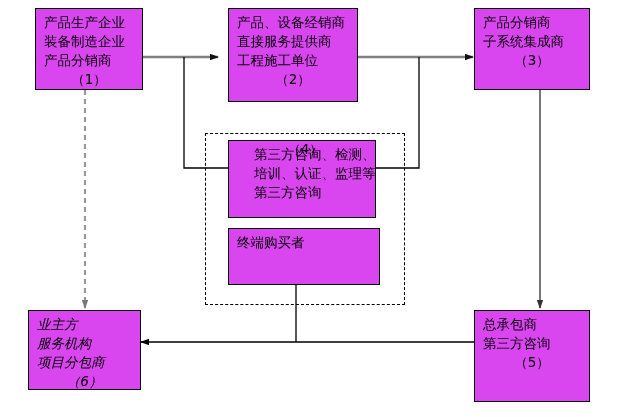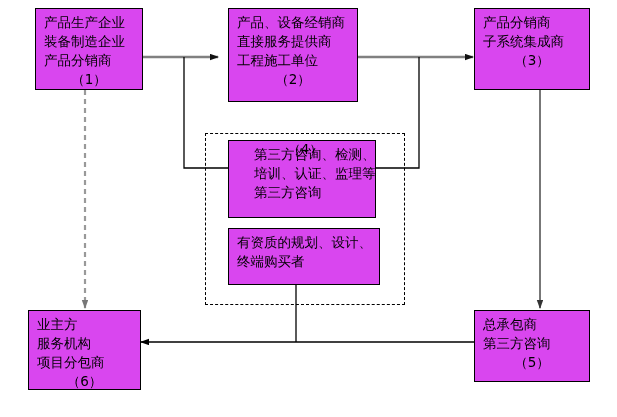--- a/index.html
+++ b/index.html
@@ -138,35 +138,34 @@
   <div class="node" style="left:228px; top:140px; width:148px; height:78px;padding-left:17px;">
     <div class="lines">
       <div class="line">第三方咨询、检测、</div>
       <div class="line">培训、认证、监理等</div>
       <div class="line">第三方咨询</div>
     </div>
   </div>
 
   <div class="node" style="left:228px; top:228px; width:152px; height:57px;">
     <div class="lines">
-      <div class="line">有资质的规划、设计、</div>
       <div class="line">终端购买者</div>
     </div>
   </div>
 
-  <div class="node" style="left:28px; top:310px; width:113px; height:80px;">
+  <div class="node" style="left:28px; top:310px; width:113px; height:80px;font-style:italic;">
     <div class="lines">
       <div class="line">业主方</div>
       <div class="line">服务机构</div>
       <div class="line">项目分包商</div>
       <div class="num">（6）</div>
     </div>
   </div>
 
-  <div class="node" style="left:474px; top:310px; width:116px; height:72px;">
+  <div class="node" style="left:474px; top:310px; width:116px; height:92px;">
     <div class="lines">
       <div class="line">总承包商</div>
       <div class="line">第三方咨询</div>
       <div class="num">（5）</div>
     </div>
   </div>
 
 </div>
 
 </body></html>

